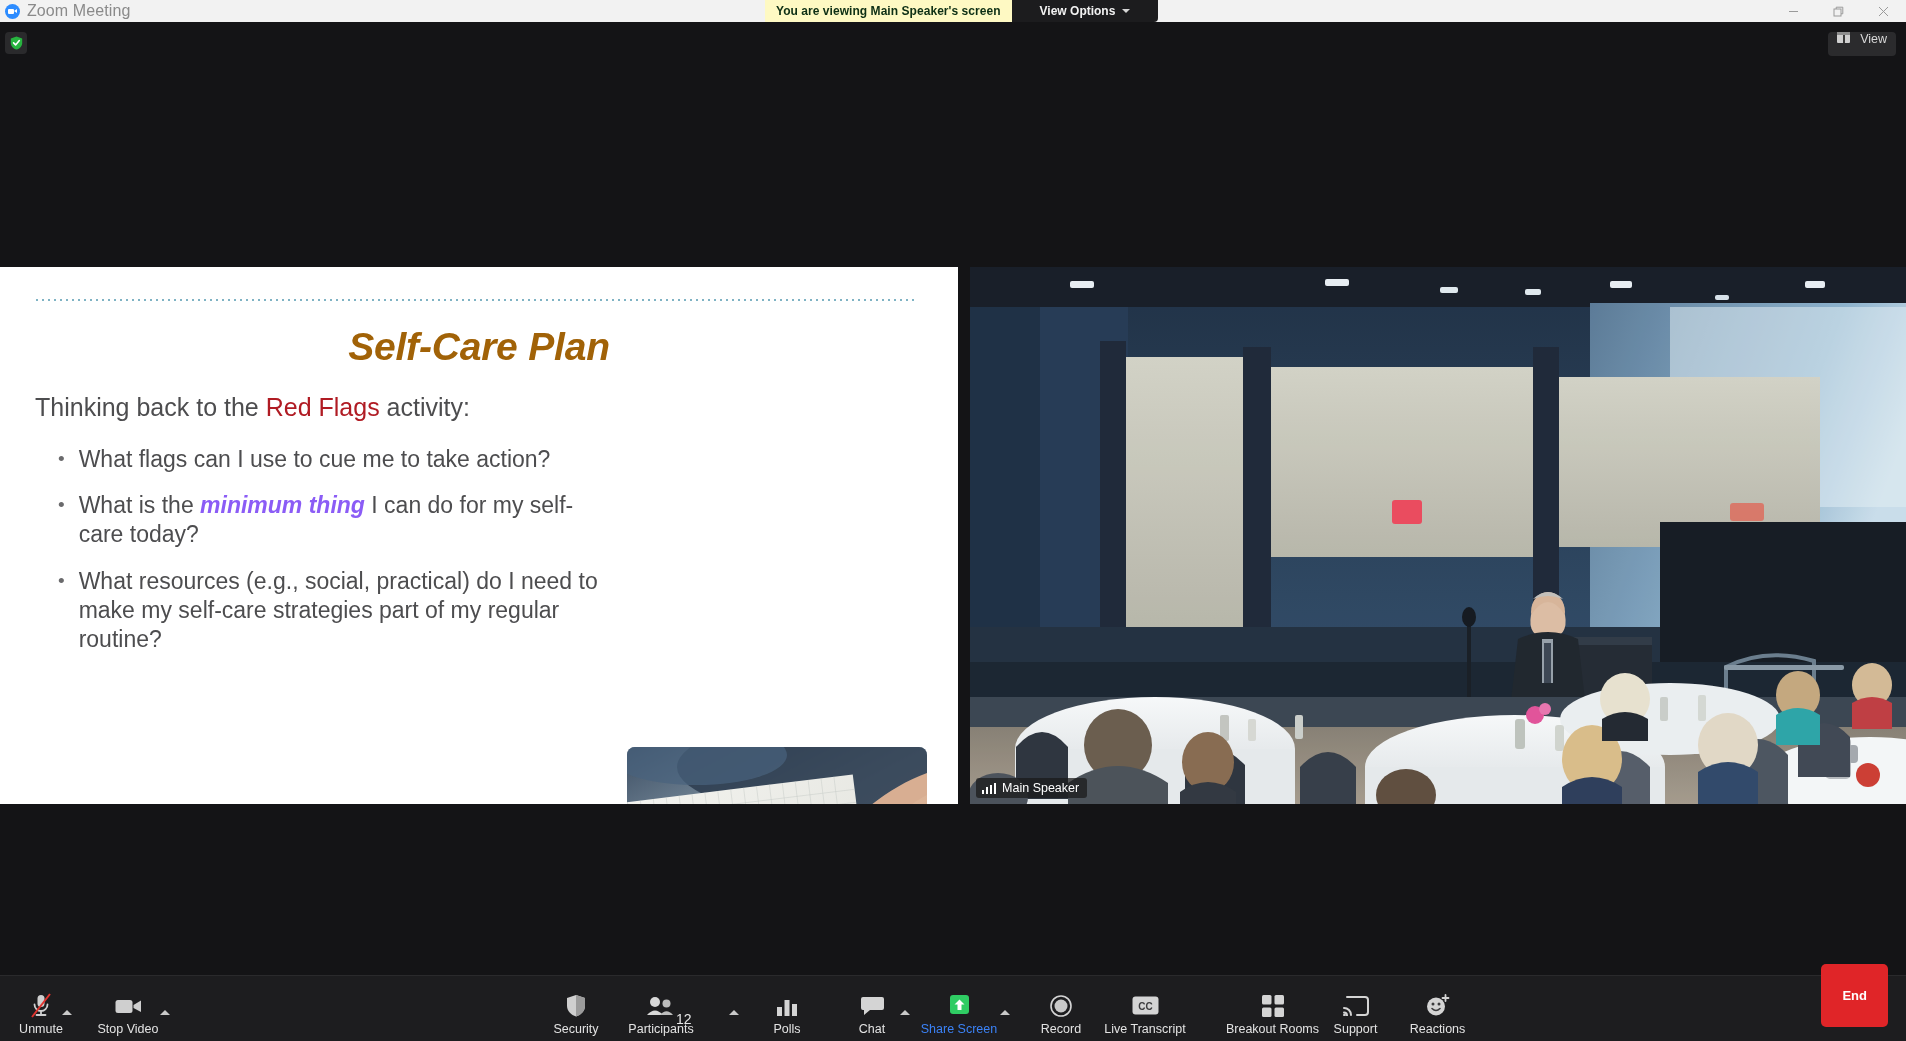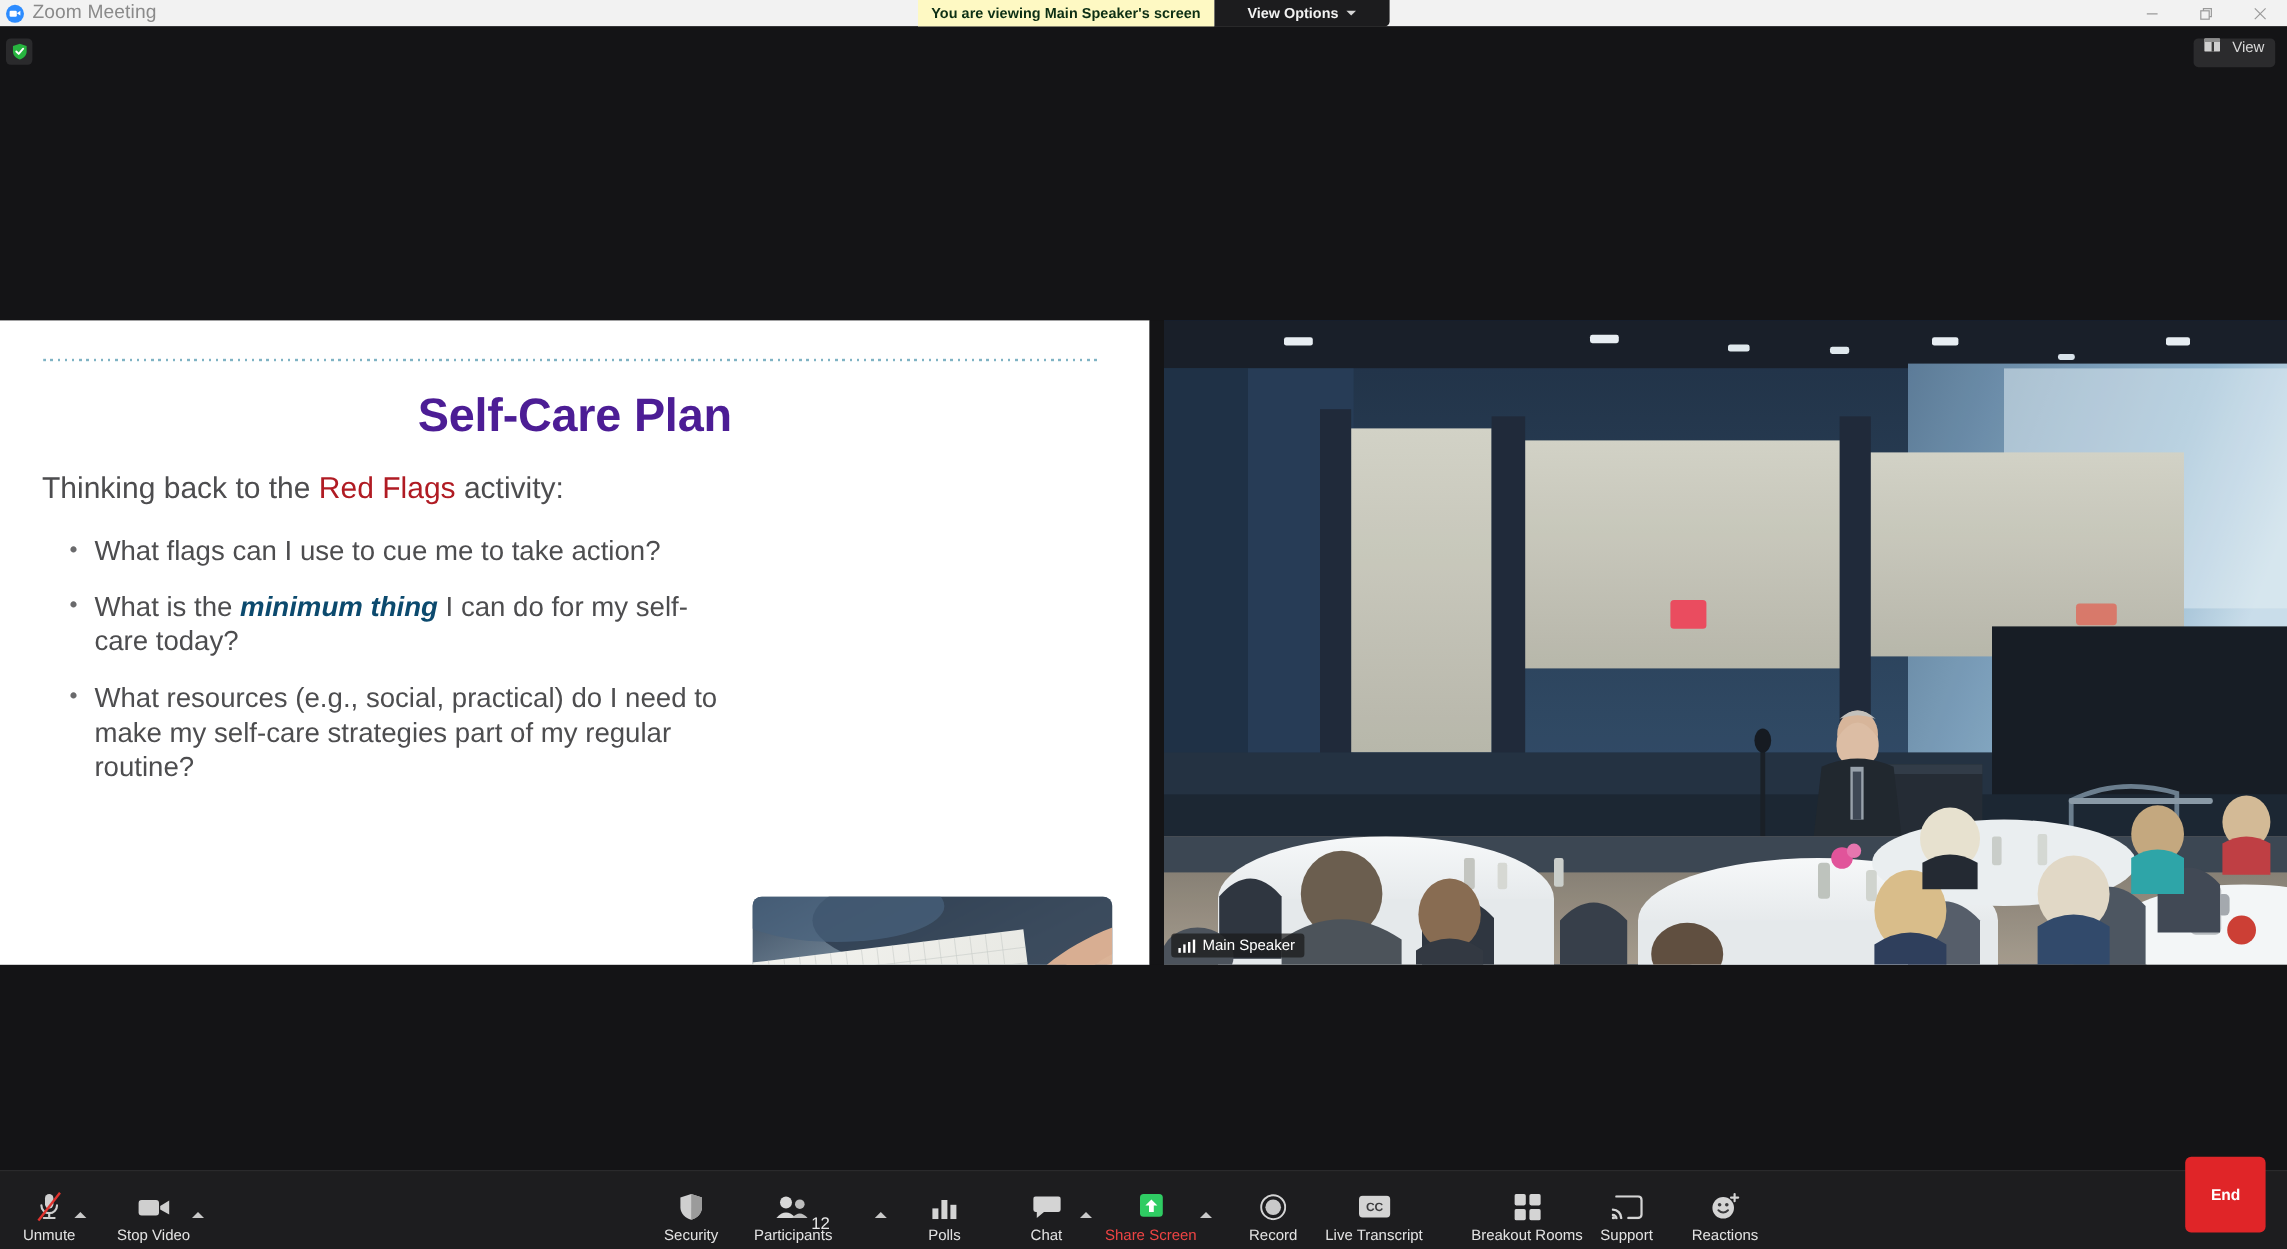--- a/index.html
+++ b/index.html
@@ -119,40 +119,41 @@
     flex: none;
   }
   .slide-dotline {
     position: absolute; top: 32px; left: 36px; right: 40px;
     height: 2px;
     background-image: repeating-linear-gradient(to right, #7fb3c4 0 2px, transparent 2px 6px);
   }
   .slide-title {
     position: absolute; top: 58px; left: 0; width: 100%;
     text-align: center;
-    color: #4c1d95;
+    color: #a16207;
     font-size: 39px; font-weight: bold;
     letter-spacing: -.2px;
+    font-style: italic;
   }
   .slide-lead {
     position: absolute; top: 126px; left: 35px;
     font-size: 25px; color: #4d4d4f; font-weight: normal;
     white-space: nowrap;
   }
   .lead-red { color: #b01b23; }
   .bullets {
     position: absolute; top: 178px; left: 58px; width: 545px;
   }
   .bullet {
     display: flex; gap: 14px;
     font-size: 23px; color: #4d4d4f; line-height: 1.27;
     margin-bottom: 17px;
   }
   .bullet .dot { color: #6a6a6c; font-size: 19px; line-height: 1.5; flex: none; }
-  .bullet b.mi { font-weight: bold; font-style: italic; color: #0c4a6e; }
+  .bullet b.mi { font-weight: bold; font-style: italic; color: #8b5cf6; }
 
   
   .slide-photo {
     position: absolute; left: 627px; top: 480px;
     width: 300px; height: 262px;
     border-radius: 8px; overflow: hidden;
     background: #cbd3d8;
   }
 
   
@@ -193,21 +194,21 @@
   .tool {
     position: absolute; bottom: 6px;
     display: flex; flex-direction: column; align-items: center;
     width: 82px; color: #e3e3e3;
   }
   .tool .ticon {
     height: 28px; display: flex; align-items: center; justify-content: center;
     position: relative; margin-bottom: 3px;
   }
   .tool .tlabel { font-size: 12.5px; white-space: nowrap; line-height: 1; }
-  .tool.green .tlabel { color: #ef4444; }
+  .tool.green .tlabel { color: #3b82f6; }
   .caret {
     position: absolute; bottom: 26px;
     width: 0; height: 0;
     border-left: 5px solid transparent; border-right: 5px solid transparent;
     border-bottom: 5.5px solid #c9c9c9;
   }
   .pcount {
     position: absolute; left: 30px; top: 3px;
     font-size: 14px; color: #e8e8e8; font-weight: normal; margin-top: 16px;
   }

